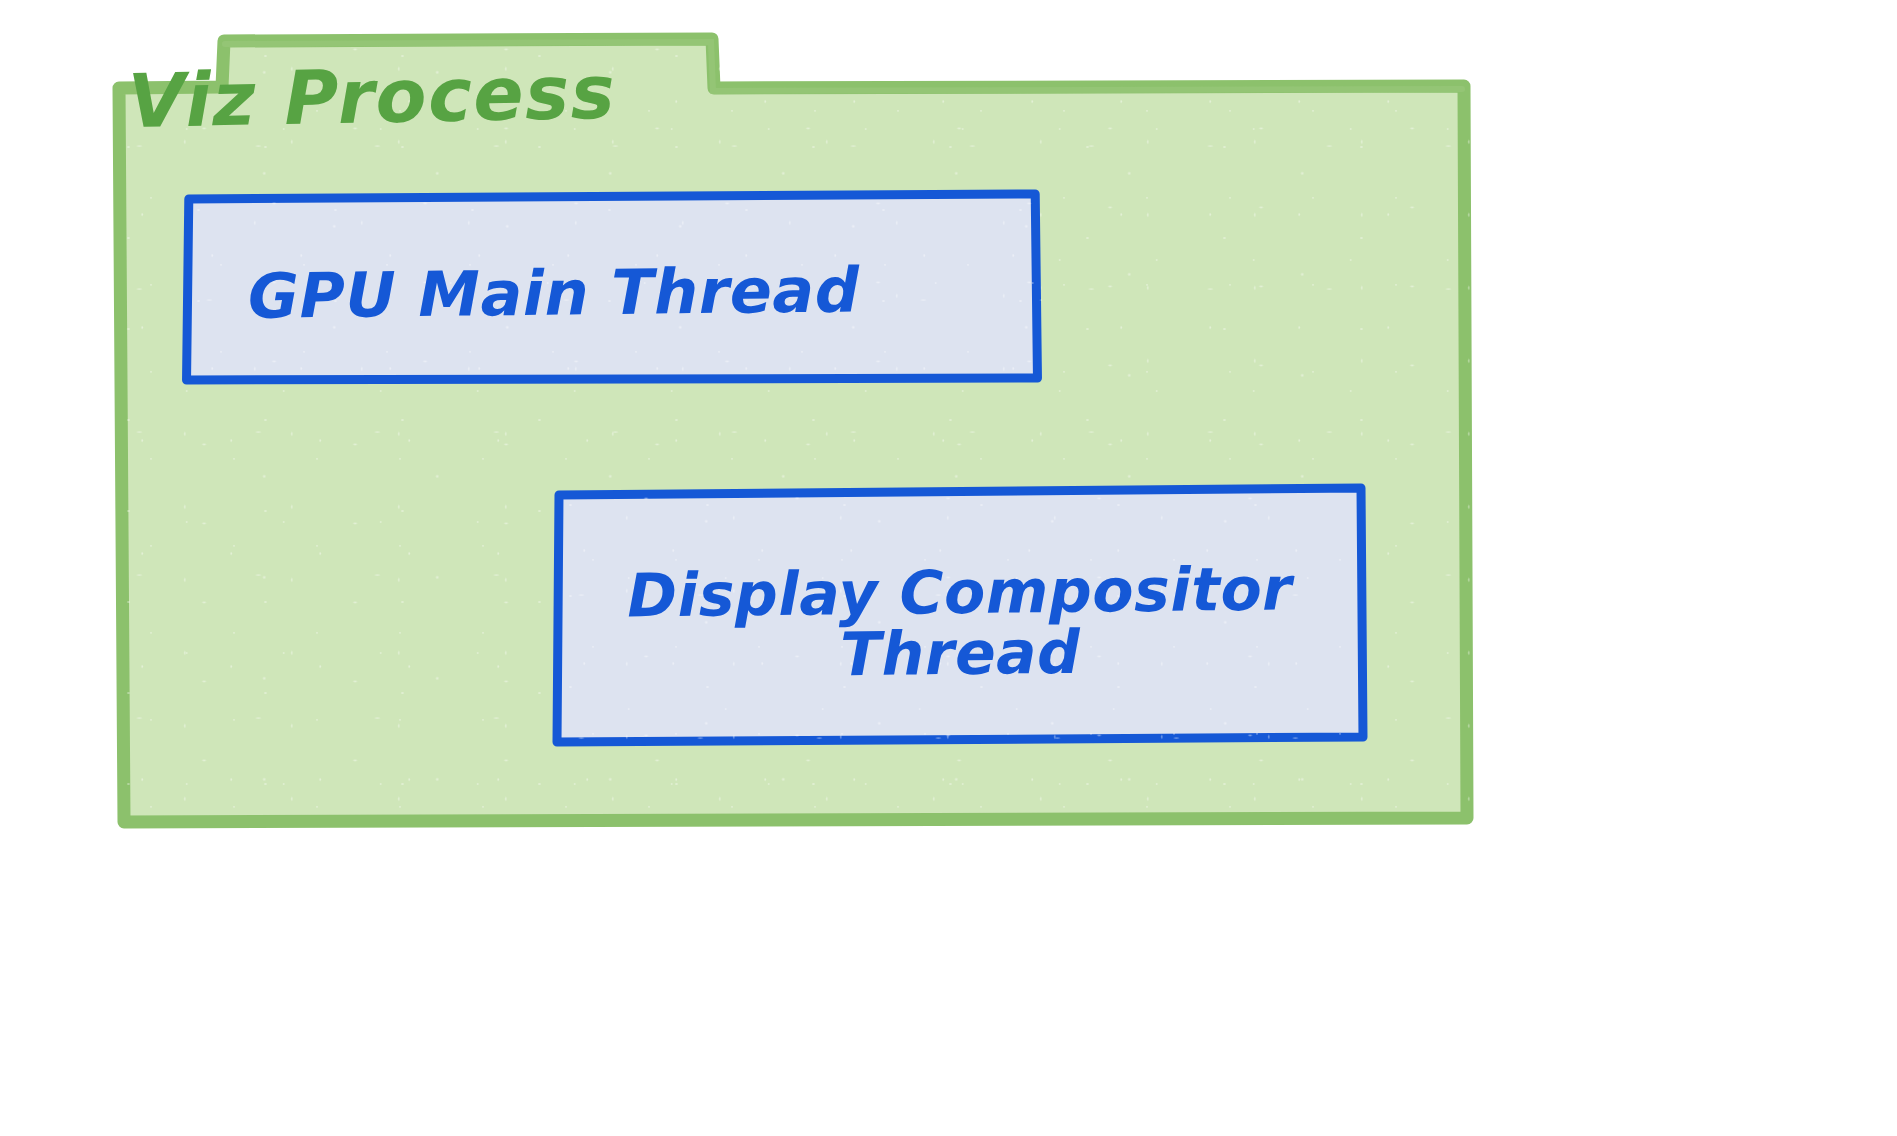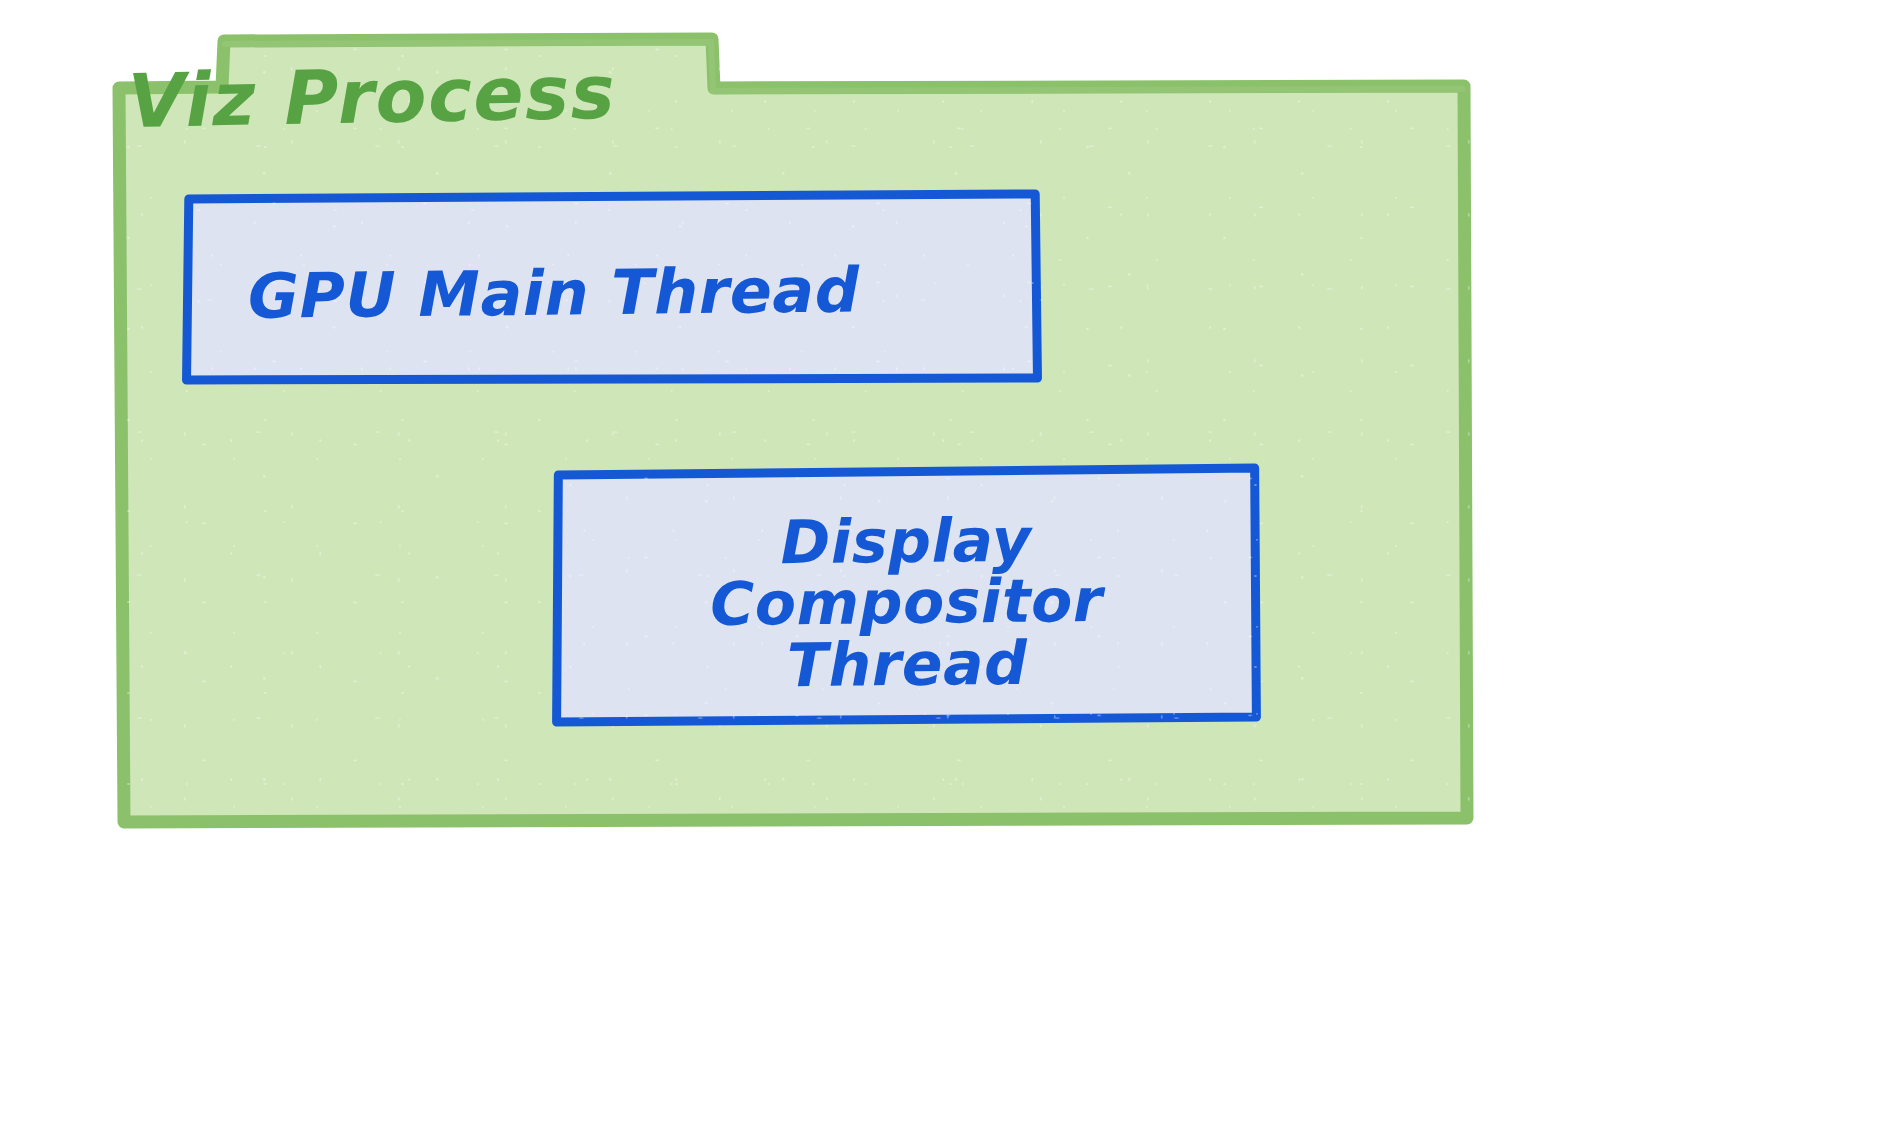--- a/index.html
+++ b/index.html
@@ -105,22 +105,22 @@
   #box-gpu-main-thread .thread-label {
     font-size: 62px;
     justify-content: flex-start;
     padding-left: 66px;
     transform: rotate(-0.6deg) translateY(6px);
   }
 
   
   #box-display-compositor-thread {
     left: 554px;
-    top: 465px;
-    width: 705px;
+    top: 485px;
+    width: 812px;
     height: 260px;
   }
   #box-display-compositor-thread .thread-label {
     font-size: 60px;
     transform: rotate(-0.6deg) translateY(8px);
   }
 
   
   .texture {
     position: absolute;

